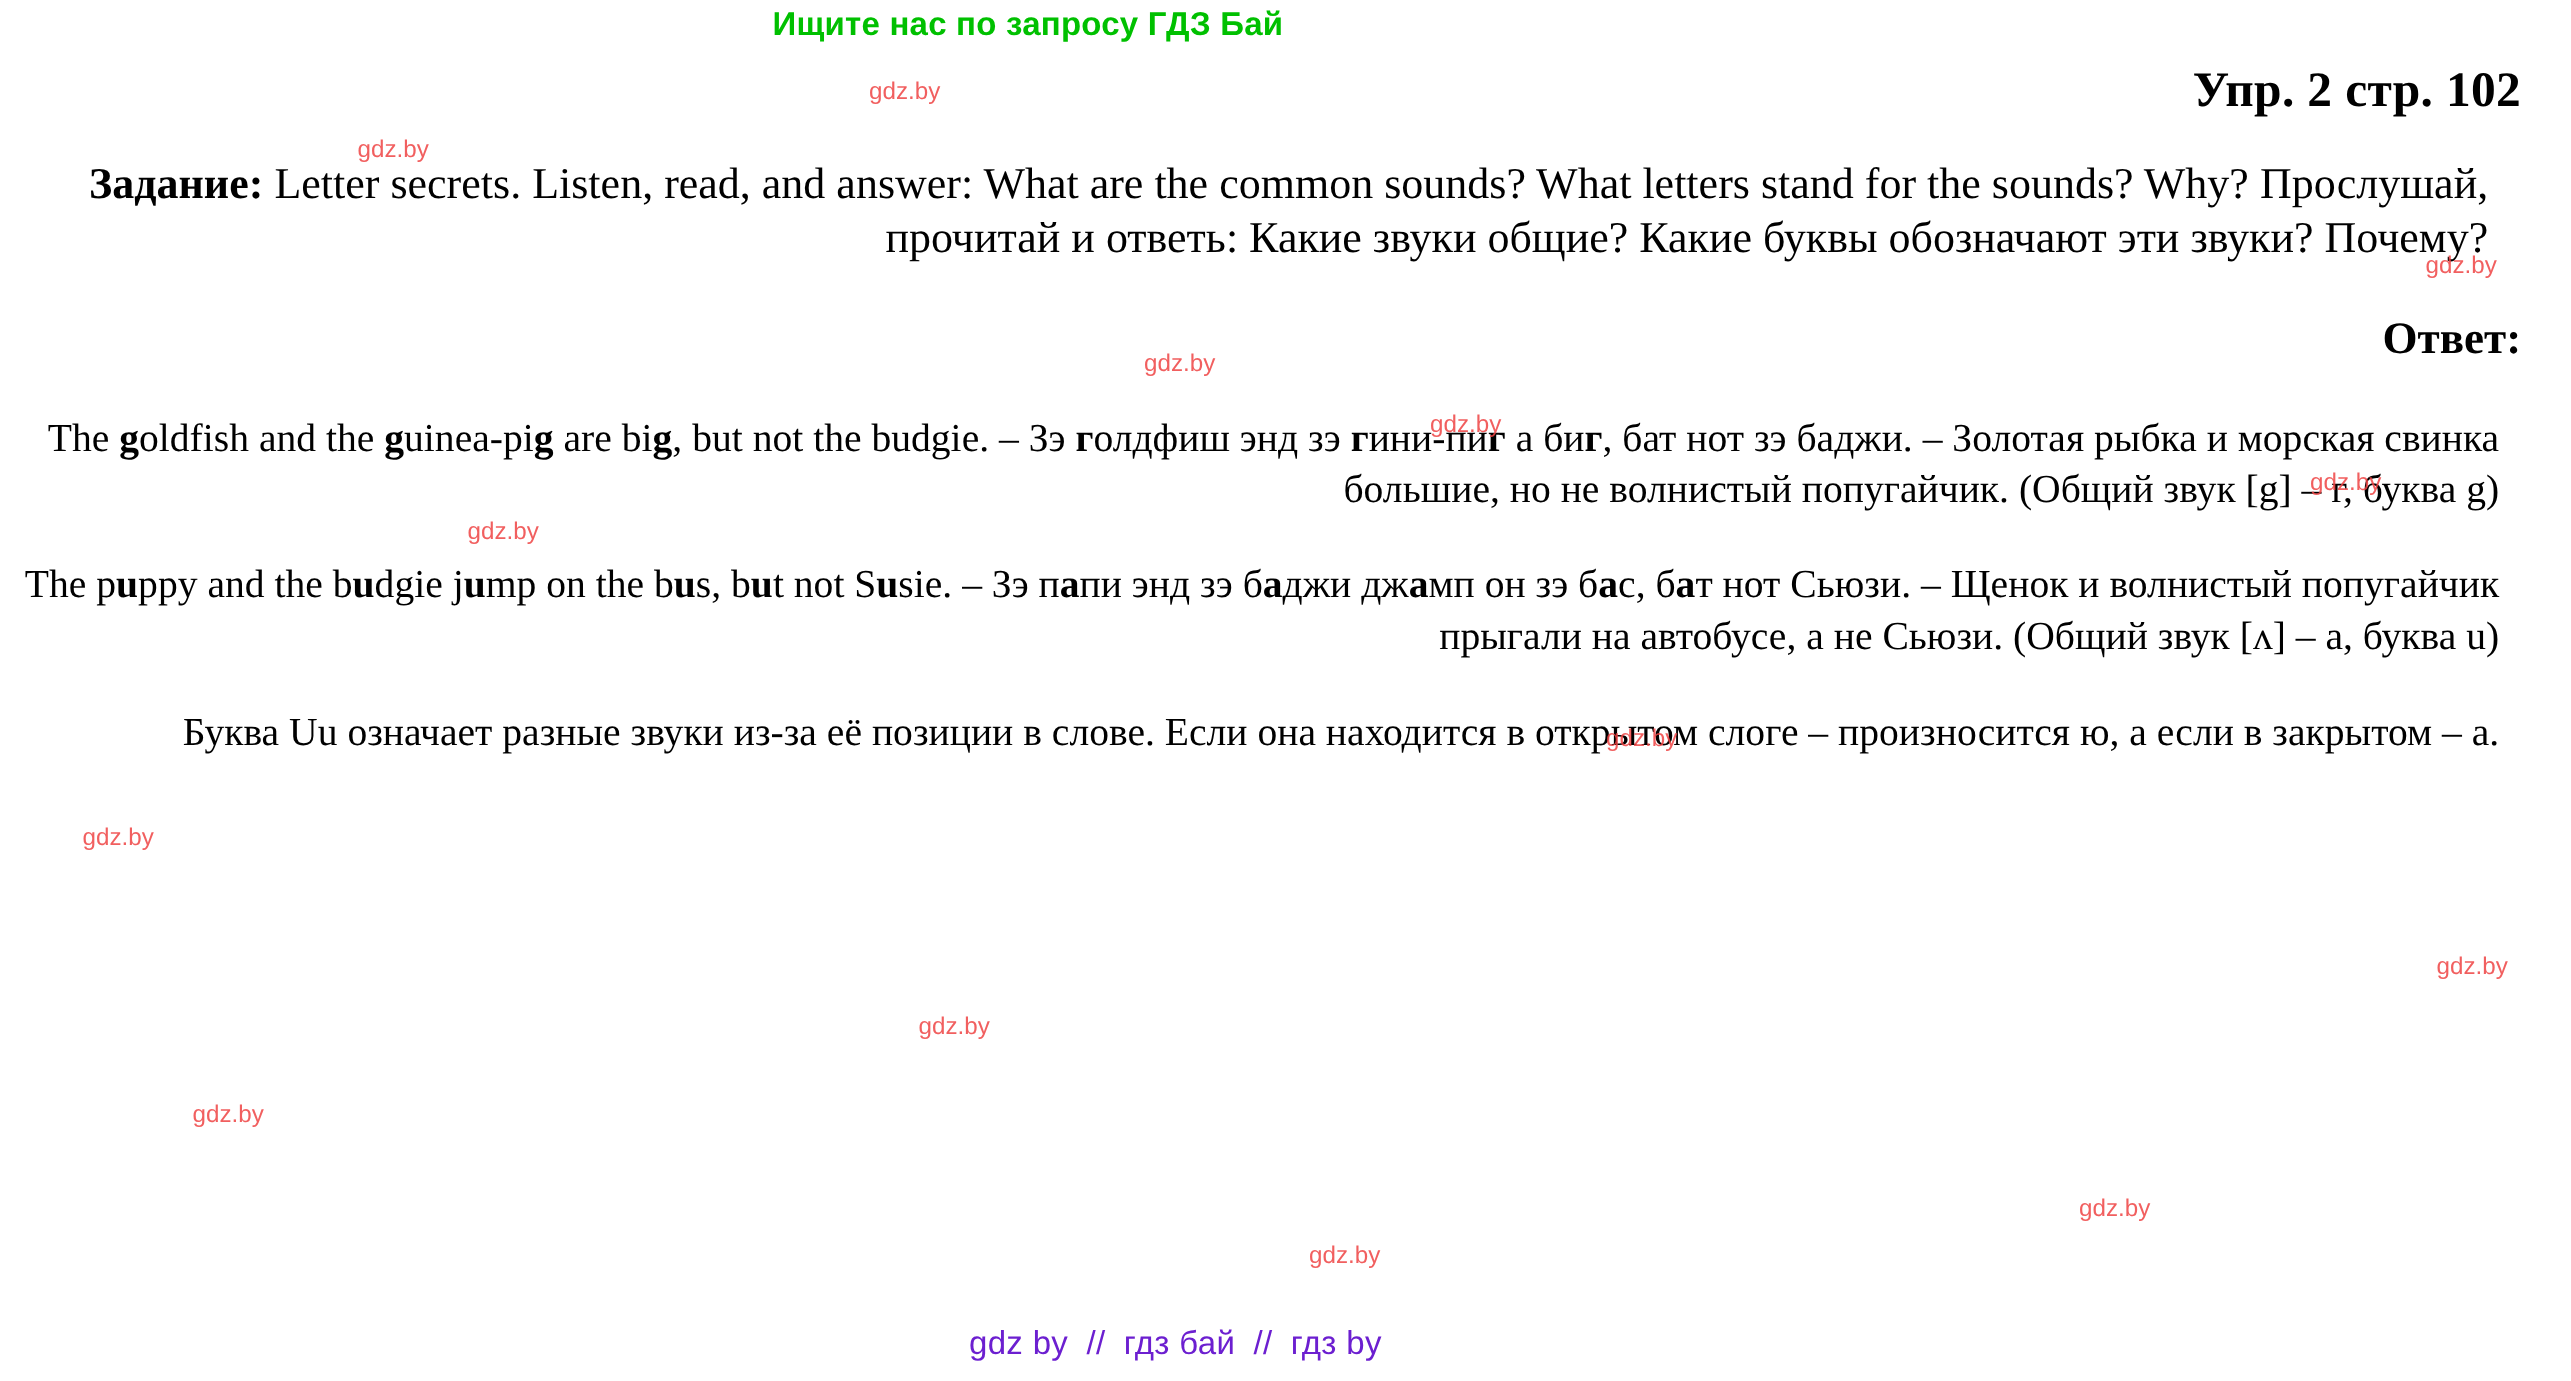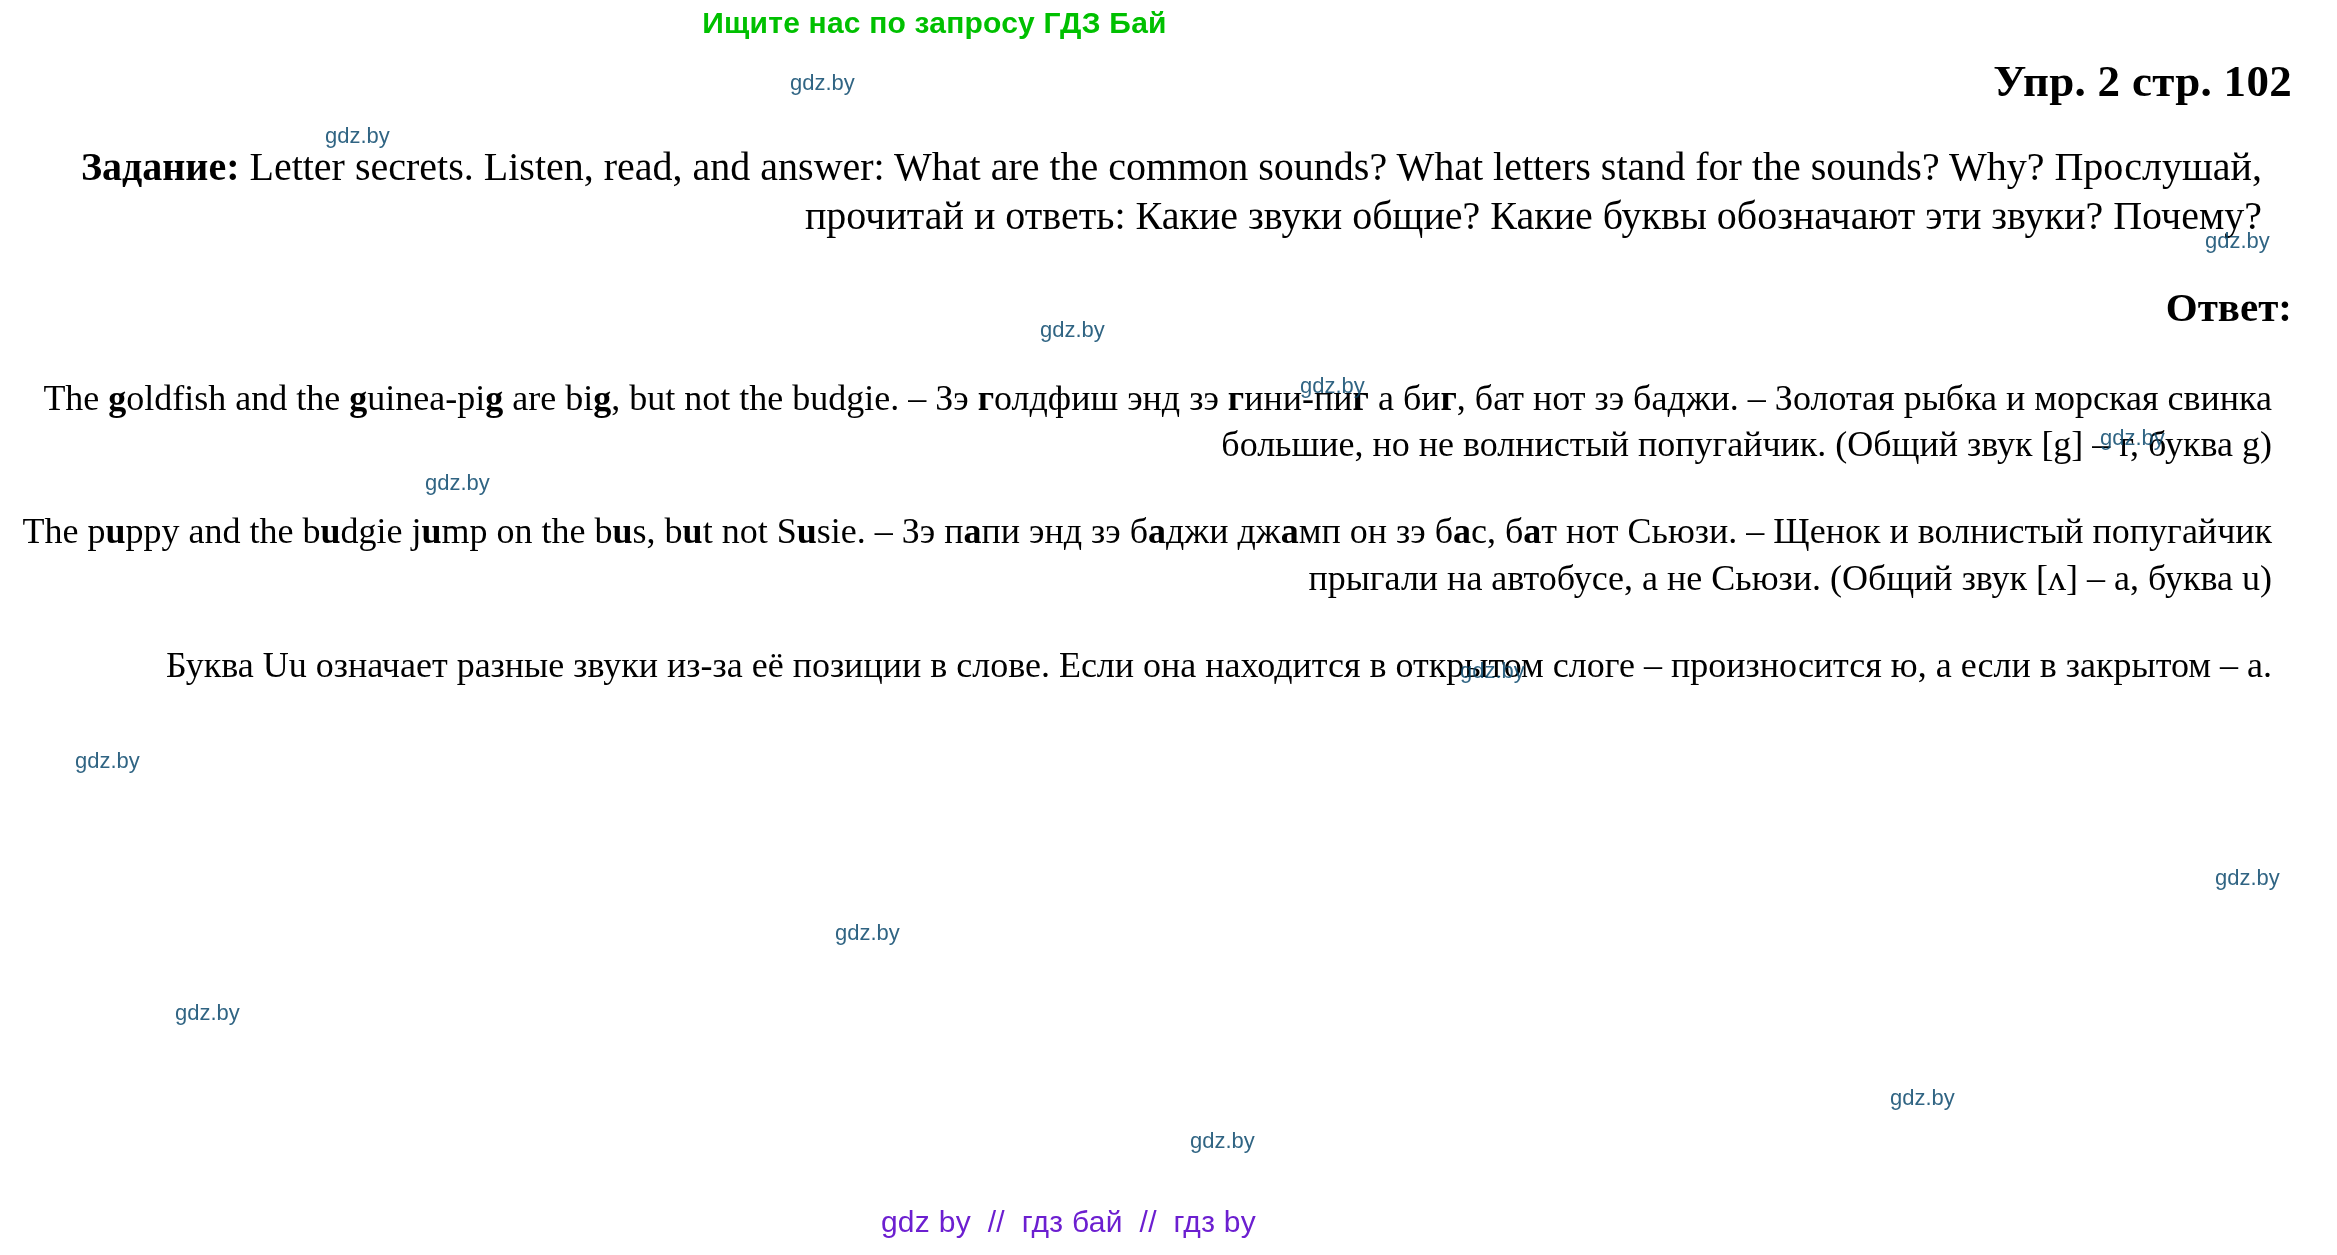--- a/index.html
+++ b/index.html
@@ -82,21 +82,21 @@
     letter-spacing: 0.3px;
   }
   .footer .sep {
     color: #6c1fd0;
     padding: 0 8px;
   }
   .wm {
     position: absolute;
     font-family: "Liberation Sans", sans-serif;
     font-size: 22px;
-    color: #0c4a6e;
+    color: #ef4444;
     opacity: 0.85;
     pointer-events: none;
     white-space: nowrap;
   }
 </style>
 </head>
 <body>
 
 <div class="page">
 

